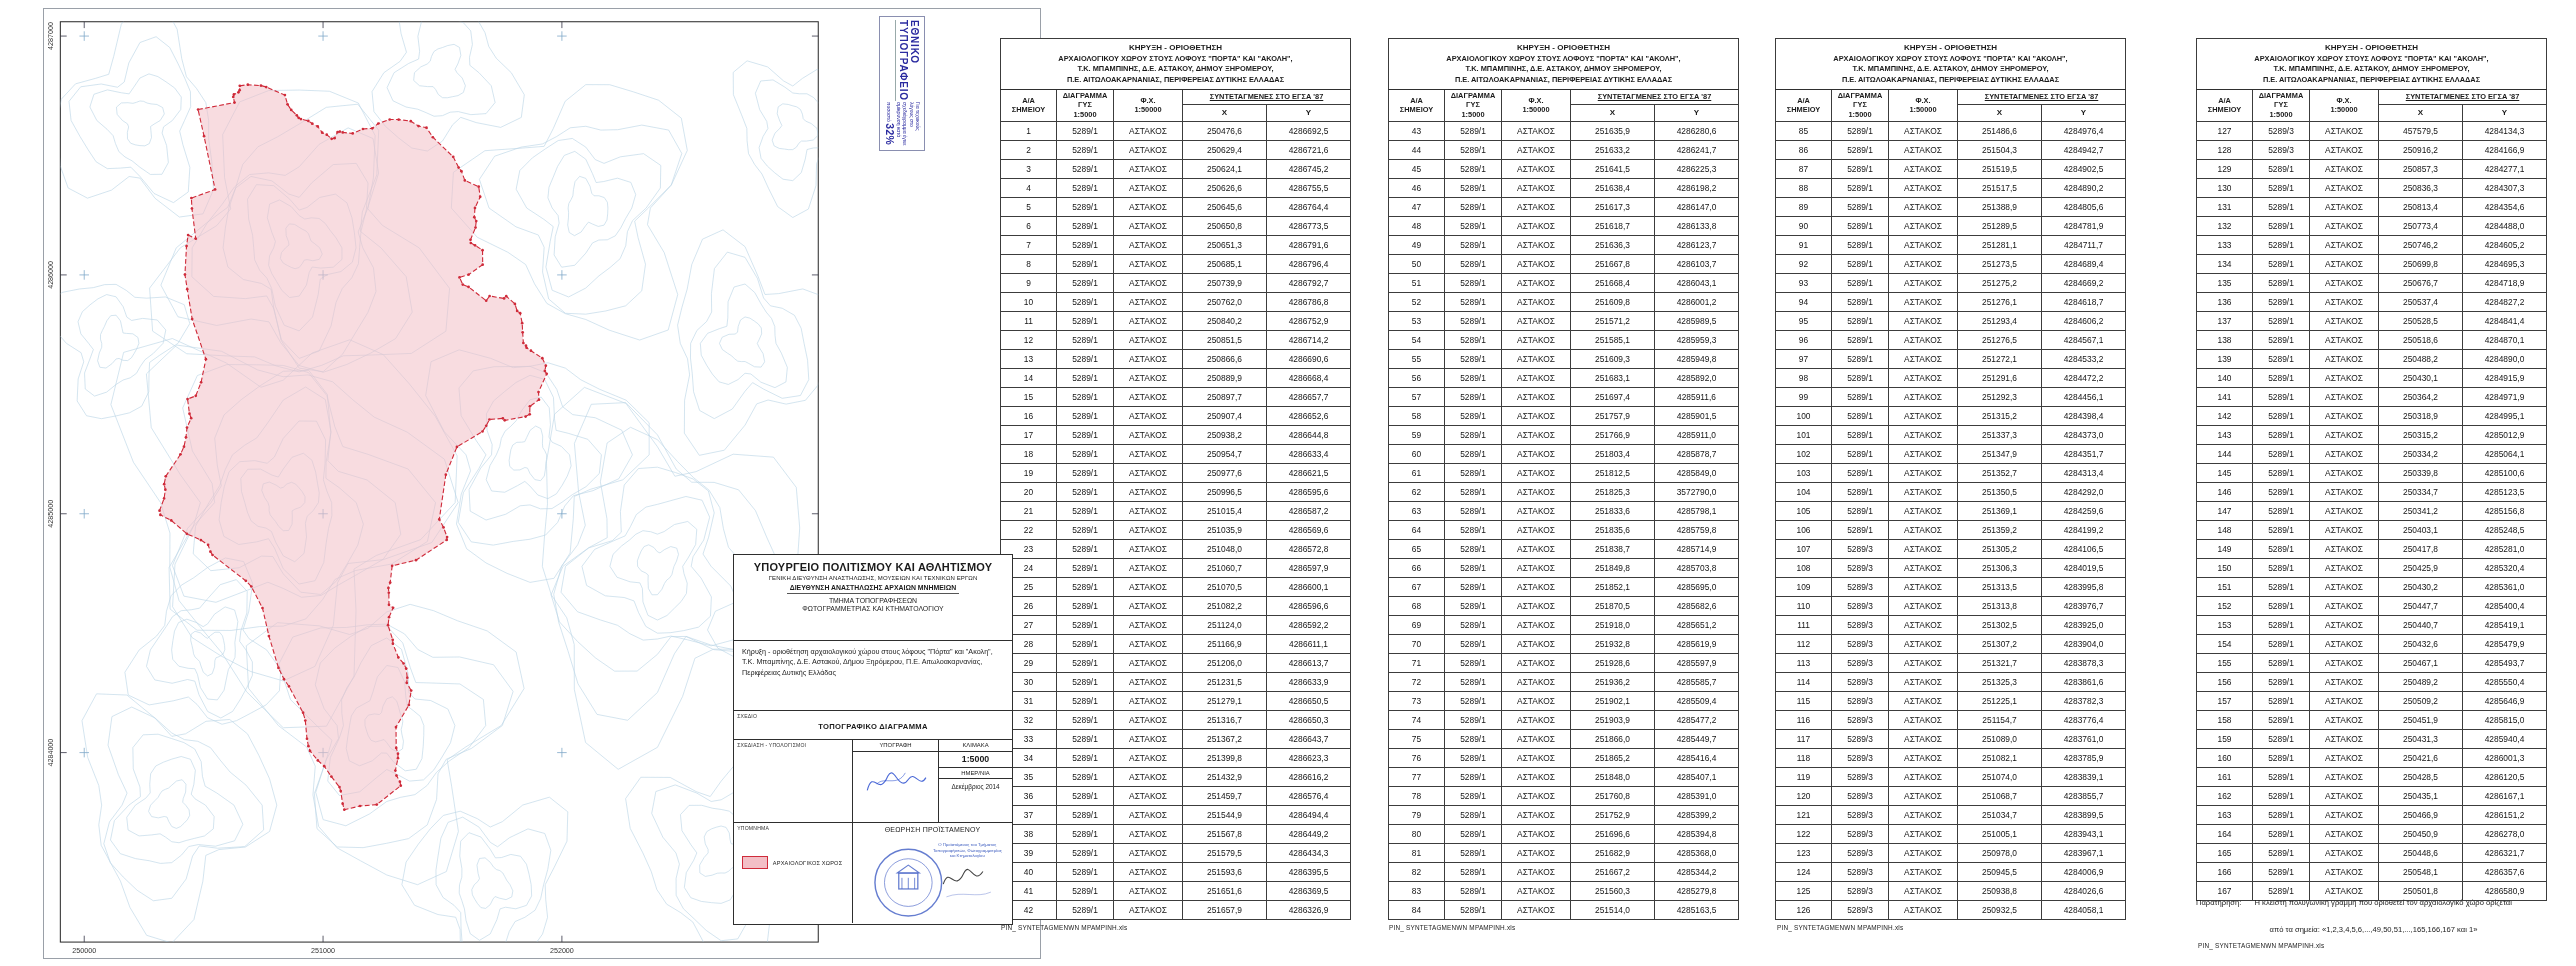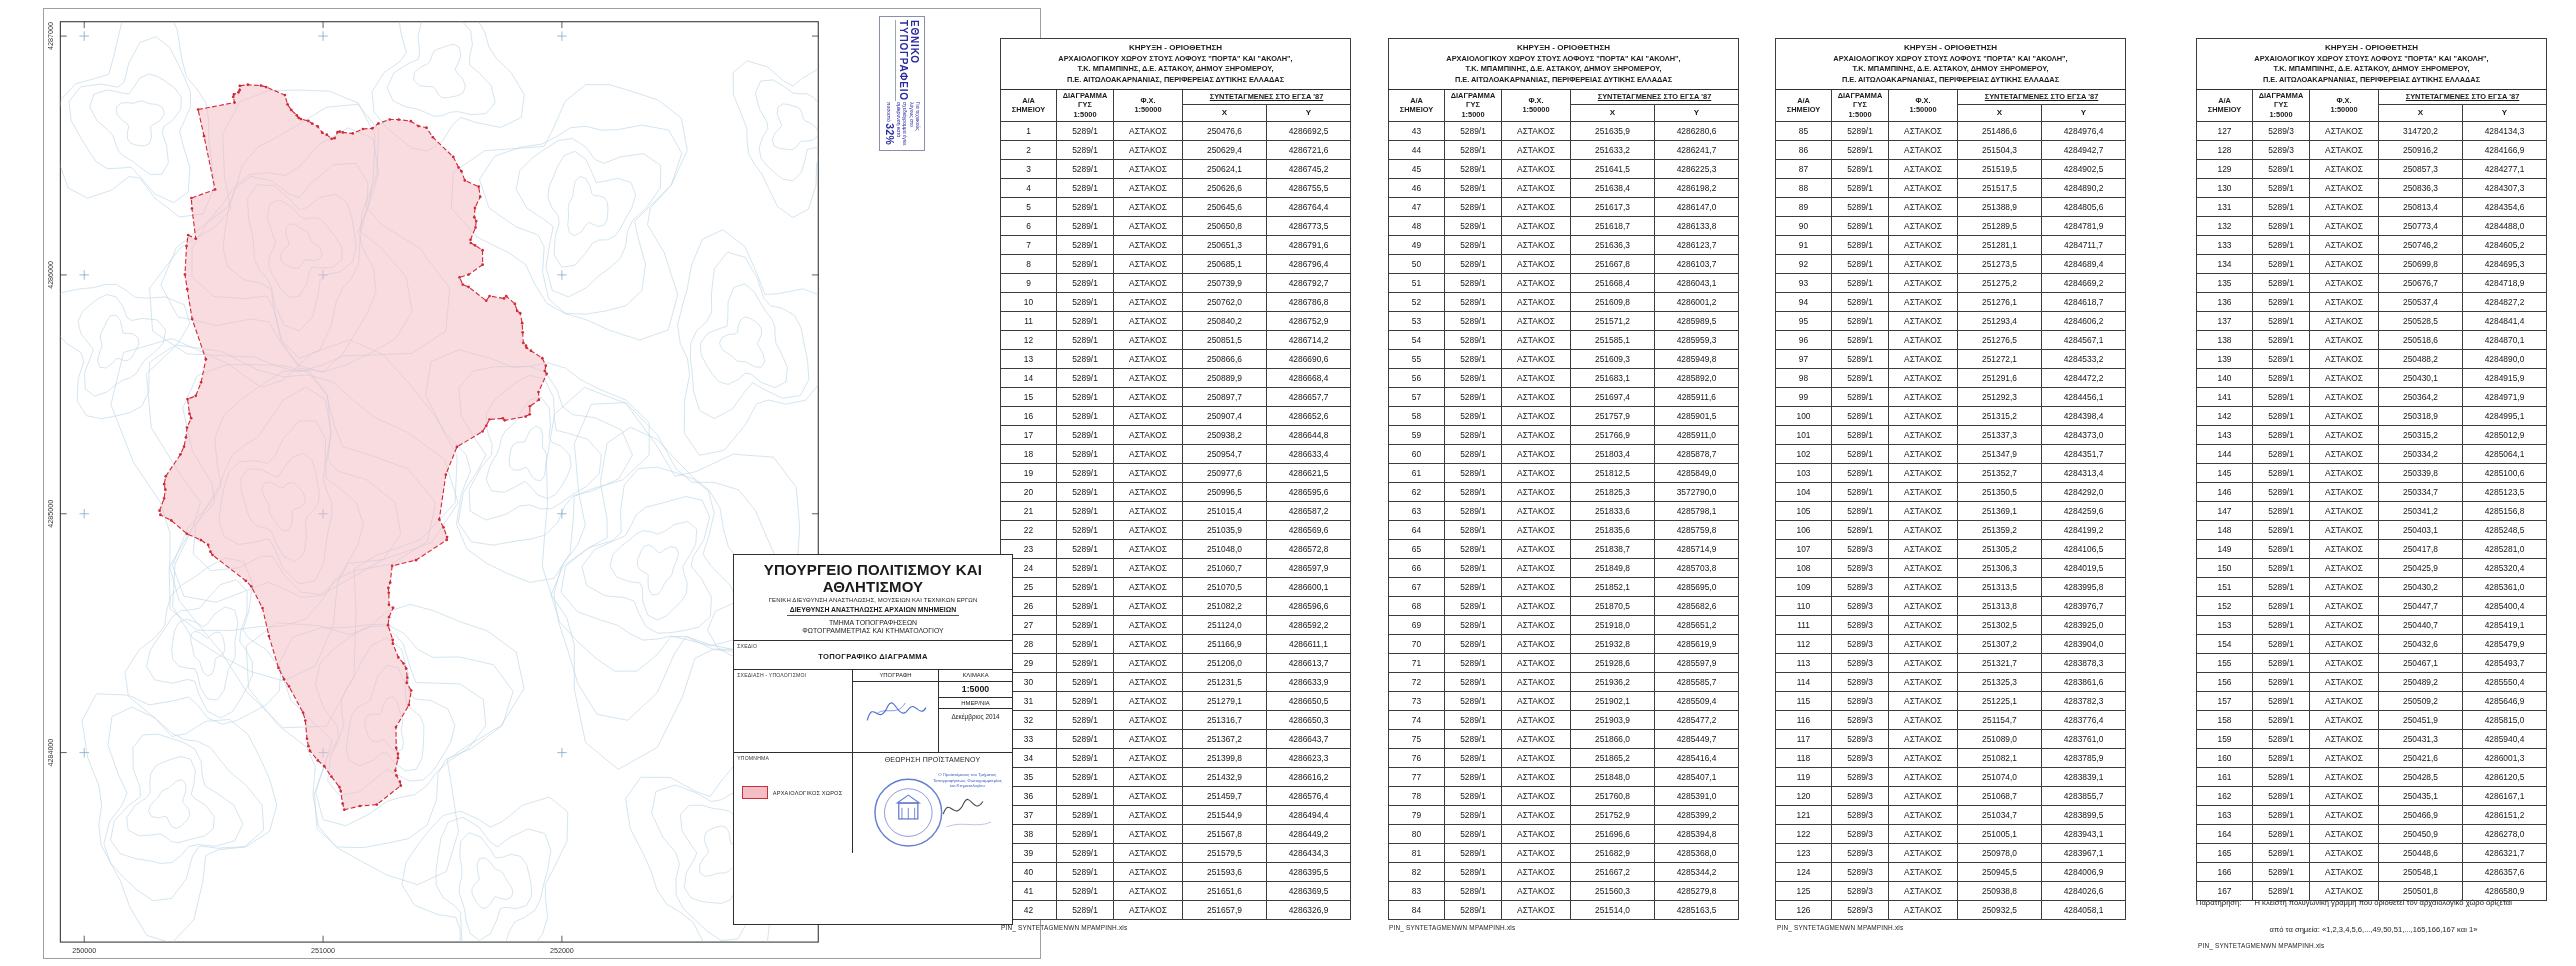--- a/index.html
+++ b/index.html
@@ -28,21 +28,21 @@
   .gb-note{font-size:5px;color:#2b2ba0;line-height:1.25;padding:0.8px 0.8px;}
   .gb-pct{font-size:10.4px;font-weight:bold;color:#2b2ba0;letter-spacing:0.4px;}
   
   .title-block{
     position:absolute;left:733px;top:554px;width:280px;height:371px;
     background:#fff;border:1px solid #2e2e2e;z-index:5;box-sizing:border-box;
     font-size:7.2px;
   }
   .tb-row{border-bottom:0.8px solid #2e2e2e;box-sizing:border-box;}
   .tb-r1{height:86px;text-align:center;padding-top:5.6px;}
-  .tb-ministry{font-weight:bold;font-size:15px;letter-spacing:0.2px;}
+  .tb-ministry{font-weight:bold;font-size:11px;letter-spacing:0.2px;}
   .tb-gen{font-size:6px;margin-top:2.4px;letter-spacing:0.1px;}
   .tb-dir{font-size:6.9px;font-weight:bold;margin-top:3.2px;border-bottom:0.8px solid #555;display:inline-block;padding:0 3.2px 1.6px;}
   .tb-dept{font-size:6.9px;margin-top:3.2px;}
   .tb-dept2{font-size:6.9px;margin-top:0.8px;}
   .tb-subject{height:70px;padding:5.6px 8px;box-sizing:border-box;font-size:7.2px;line-height:1.5;text-align:left;}
   .tb-drawing{height:29px;position:relative;}
   .cap{font-size:5.1px;color:#333;position:absolute;left:3.2px;top:2.4px;letter-spacing:0.2px;}
   .tb-draw-val{position:absolute;left:0;right:0;top:11px;text-align:center;font-size:7.6px;font-weight:bold;letter-spacing:0.3px;}
   .tb-grid{height:83px;display:flex;}
   .tb-grid .cell{position:relative;box-sizing:border-box;border-right:0.8px solid #2e2e2e;}
@@ -384,20 +384,21 @@
 </div>
 
 <div class="title-block">
   <div class="tb-row tb-r1">
     <div class="tb-ministry">ΥΠΟΥΡΓΕΙΟ ΠΟΛΙΤΙΣΜΟΥ ΚΑΙ ΑΘΛΗΤΙΣΜΟΥ</div>
     <div class="tb-gen">ΓΕΝΙΚΗ ΔΙΕΥΘΥΝΣΗ ΑΝΑΣΤΗΛΩΣΗΣ, ΜΟΥΣΕΙΩΝ ΚΑΙ ΤΕΧΝΙΚΩΝ ΕΡΓΩΝ</div>
     <div><span class="tb-dir">ΔΙΕΥΘΥΝΣΗ ΑΝΑΣΤΗΛΩΣΗΣ ΑΡΧΑΙΩΝ ΜΝΗΜΕΙΩΝ</span></div>
     <div class="tb-dept">ΤΜΗΜΑ ΤΟΠΟΓΡΑΦΗΣΕΩΝ</div>
     <div class="tb-dept2">ΦΩΤΟΓΡΑΜΜΕΤΡΙΑΣ ΚΑΙ ΚΤΗΜΑΤΟΛΟΓΙΟΥ</div>
   </div>
+  <div class="tb-row tb-subject">Κήρυξη - οριοθέτηση αρχαιολογικού χώρου στους λόφους "Πόρτα" και "Ακολη", Τ.Κ. Μπαμπίνης, Δ.Ε. Αστακού, Δήμου Ξηρόμερου, Π.Ε. Αιτωλοακαρνανίας, Περιφέρειας Δυτικής Ελλάδας</div>
   <div class="tb-row tb-drawing">
     <span class="cap">ΣΧΕΔΙΟ</span>
     <div class="tb-draw-val">ΤΟΠΟΓΡΑΦΙΚΟ ΔΙΑΓΡΑΜΜΑ</div>
   </div>
   <div class="tb-row tb-grid">
     <div class="cell c-design">
       <span class="cap">ΣΧΕΔΙΑΣΗ - ΥΠΟΛΟΓΙΣΜΟΙ</span>
     </div>
     <div class="cell c-sign">
       <span class="sign-head">ΥΠΟΓΡΑΦΗ</span>
@@ -1491,21 +1492,21 @@
         <tr>
           <th class="xy">X</th>
           <th class="xy">Y</th>
         </tr>
       </thead>
       <tbody>
         <tr>
           <td>127</td>
           <td>5289/3</td>
           <td>ΑΣΤΑΚΟΣ</td>
-          <td>314720,2</td>
+          <td>457579,5</td>
           <td>4284134,3</td>
         </tr>
         <tr>
           <td>128</td>
           <td>5289/3</td>
           <td>ΑΣΤΑΚΟΣ</td>
           <td>250916,2</td>
           <td>4284166,9</td>
         </tr>
         <tr>

